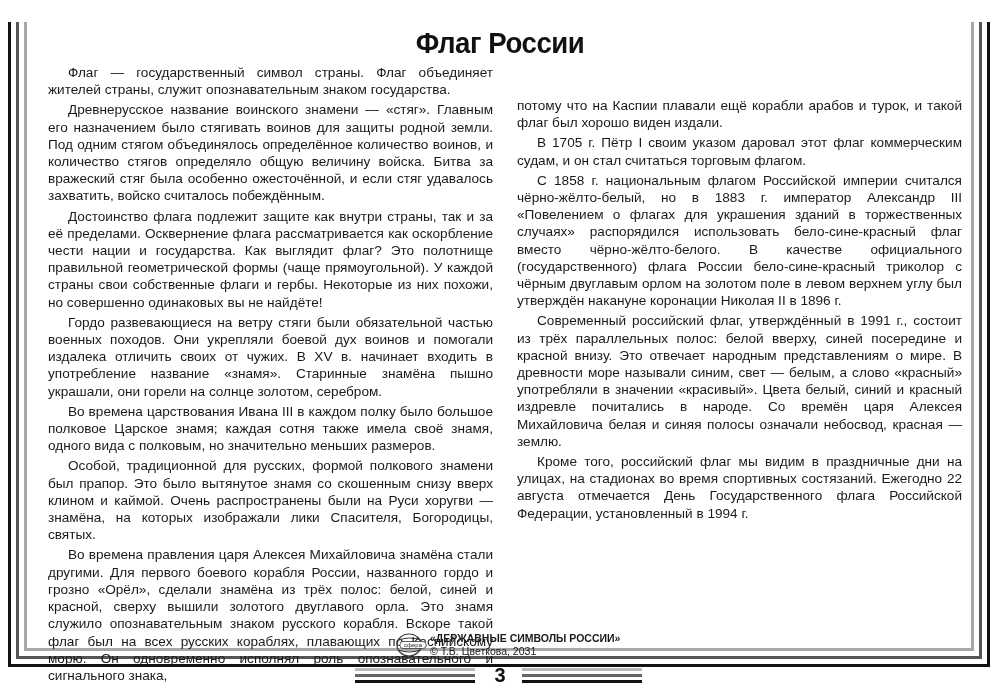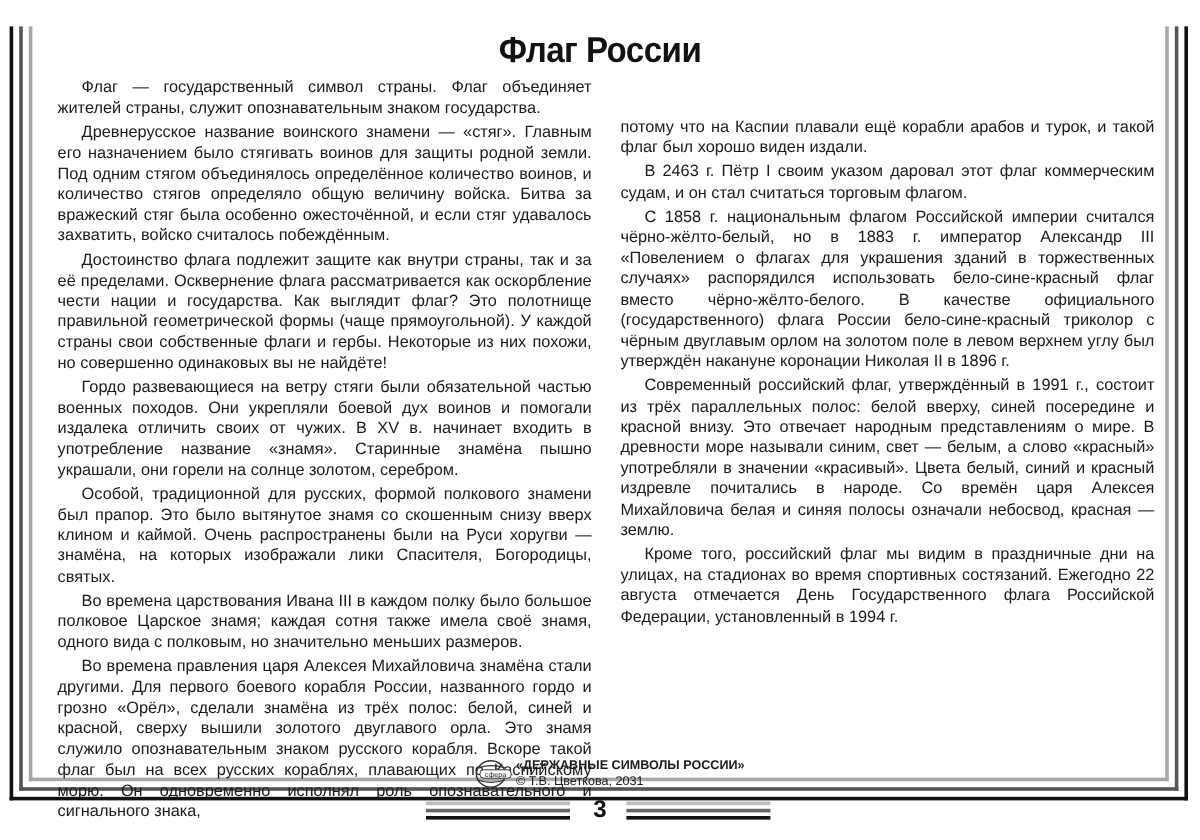--- a/index.html
+++ b/index.html
@@ -39,27 +39,27 @@
 <div class="frame frame-inner"></div>
 
 <h1 class="title">Флаг России</h1>
 
 <div class="columns">
   <div class="col" id="left-col">
       <p lang="ru">Флаг — государственный символ страны. Флаг объединяет жителей страны, служит опознавательным знаком государства.</p>
       <p lang="ru">Древнерусское название воинского знамени — «стяг». Главным его назначением было стягивать воинов для защиты родной земли. Под одним стягом объединялось определённое количество воинов, и количество стягов определяло общую величину войска. Битва за вражеский стяг была особенно ожесточённой, и если стяг удавалось захватить, войско считалось побеждённым.</p>
       <p lang="ru">Достоинство флага подлежит защите как внутри страны, так и за её пределами. Осквернение флага рассматривается как оскорбление чести нации и государства. Как выглядит флаг? Это полотнище правильной геометрической формы (чаще прямоугольной). У каждой страны свои собственные флаги и гербы. Некоторые из них похожи, но совершенно одинаковых вы не найдёте!</p>
       <p lang="ru">Гордо развевающиеся на ветру стяги были обязательной частью военных походов. Они укрепляли боевой дух воинов и помогали издалека отличить своих от чужих. В XV в. начинает входить в употребление название «знамя». Старинные знамёна пышно украшали, они горели на солнце золотом, серебром.</p>
+      <p lang="ru">Во времена царствования Ивана III в каждом полку было большое полковое Царское знамя; каждая сотня также имела своё знамя, одного вида с полковым, но значительно меньших размеров.</p>
       <p lang="ru">Особой, традиционной для русских, формой полкового знамени был прапор. Это было вытянутое знамя со скошенным снизу вверх клином и каймой. Очень распространены были на Руси хоругви — знамёна, на которых изображали лики Спасителя, Богородицы, святых.</p>
-      <p lang="ru">Во времена царствования Ивана III в каждом полку было большое полковое Царское знамя; каждая сотня также имела своё знамя, одного вида с полковым, но значительно меньших размеров.</p>
       <p lang="ru">Во времена правления царя Алексея Михайловича знамёна стали другими. Для первого боевого корабля России, названного гордо и грозно «Орёл», сделали знамёна из трёх полос: белой, синей и красной, сверху вышили золотого двуглавого орла. Это знамя служило опознавательным знаком русского корабля. Вскоре такой флаг был на всех русских кораблях, плавающих по Каспийскому морю. Он одновременно исполнял роль опознавательного и сигнального знака,</p>
     </div>
   <div class="col" id="right-col">
       <p lang="ru" class="cont">потому что на Каспии плавали ещё корабли арабов и турок, и такой флаг был хорошо виден издали.</p>
-      <p lang="ru">В 2463 г. Пётр I своим указом даровал этот флаг коммерческим судам, и он стал считаться торговым флагом.</p>
+      <p lang="ru">В 1705 г. Пётр I своим указом даровал этот флаг коммерческим судам, и он стал считаться торговым флагом.</p>
       <p lang="ru">С 1858 г. национальным флагом Российской империи считался чёрно-жёлто-белый, но в 1883 г. император Александр III «Повелением о флагах для украшения зданий в торжественных случаях» распорядился использовать бело-сине-красный флаг вместо чёрно-жёлто-белого. В качестве официального (государственного) флага России бело-сине-красный триколор с чёрным двуглавым орлом на золотом поле в левом верхнем углу был утверждён накануне коронации Николая II в 1896 г.</p>
       <p lang="ru">Современный российский флаг, утверждённый в 1991 г., состоит из трёх параллельных полос: белой вверху, синей посередине и красной внизу. Это отвечает народным представлениям о мире. В древности море называли синим, свет — белым, а слово «красный» употребляли в значении «красивый». Цвета белый, синий и красный издревле почитались в народе. Со времён царя Алексея Михайловича белая и синяя полосы означали небосвод, красная — землю.</p>
       <p lang="ru">Кроме того, российский флаг мы видим в праздничные дни на улицах, на стадионах во время спортивных состязаний. Ежегодно 22 августа отмечается День Государственного флага Российской Федерации, установленный в 1994 г.</p>
     </div>
 </div>
 
 <div class="footer">
   <div class="logo">
     <svg width="34" height="26" viewBox="0 0 34 26">
       <ellipse cx="14" cy="13" rx="12" ry="11" fill="none" stroke="#333" stroke-width="1.2"></ellipse>

